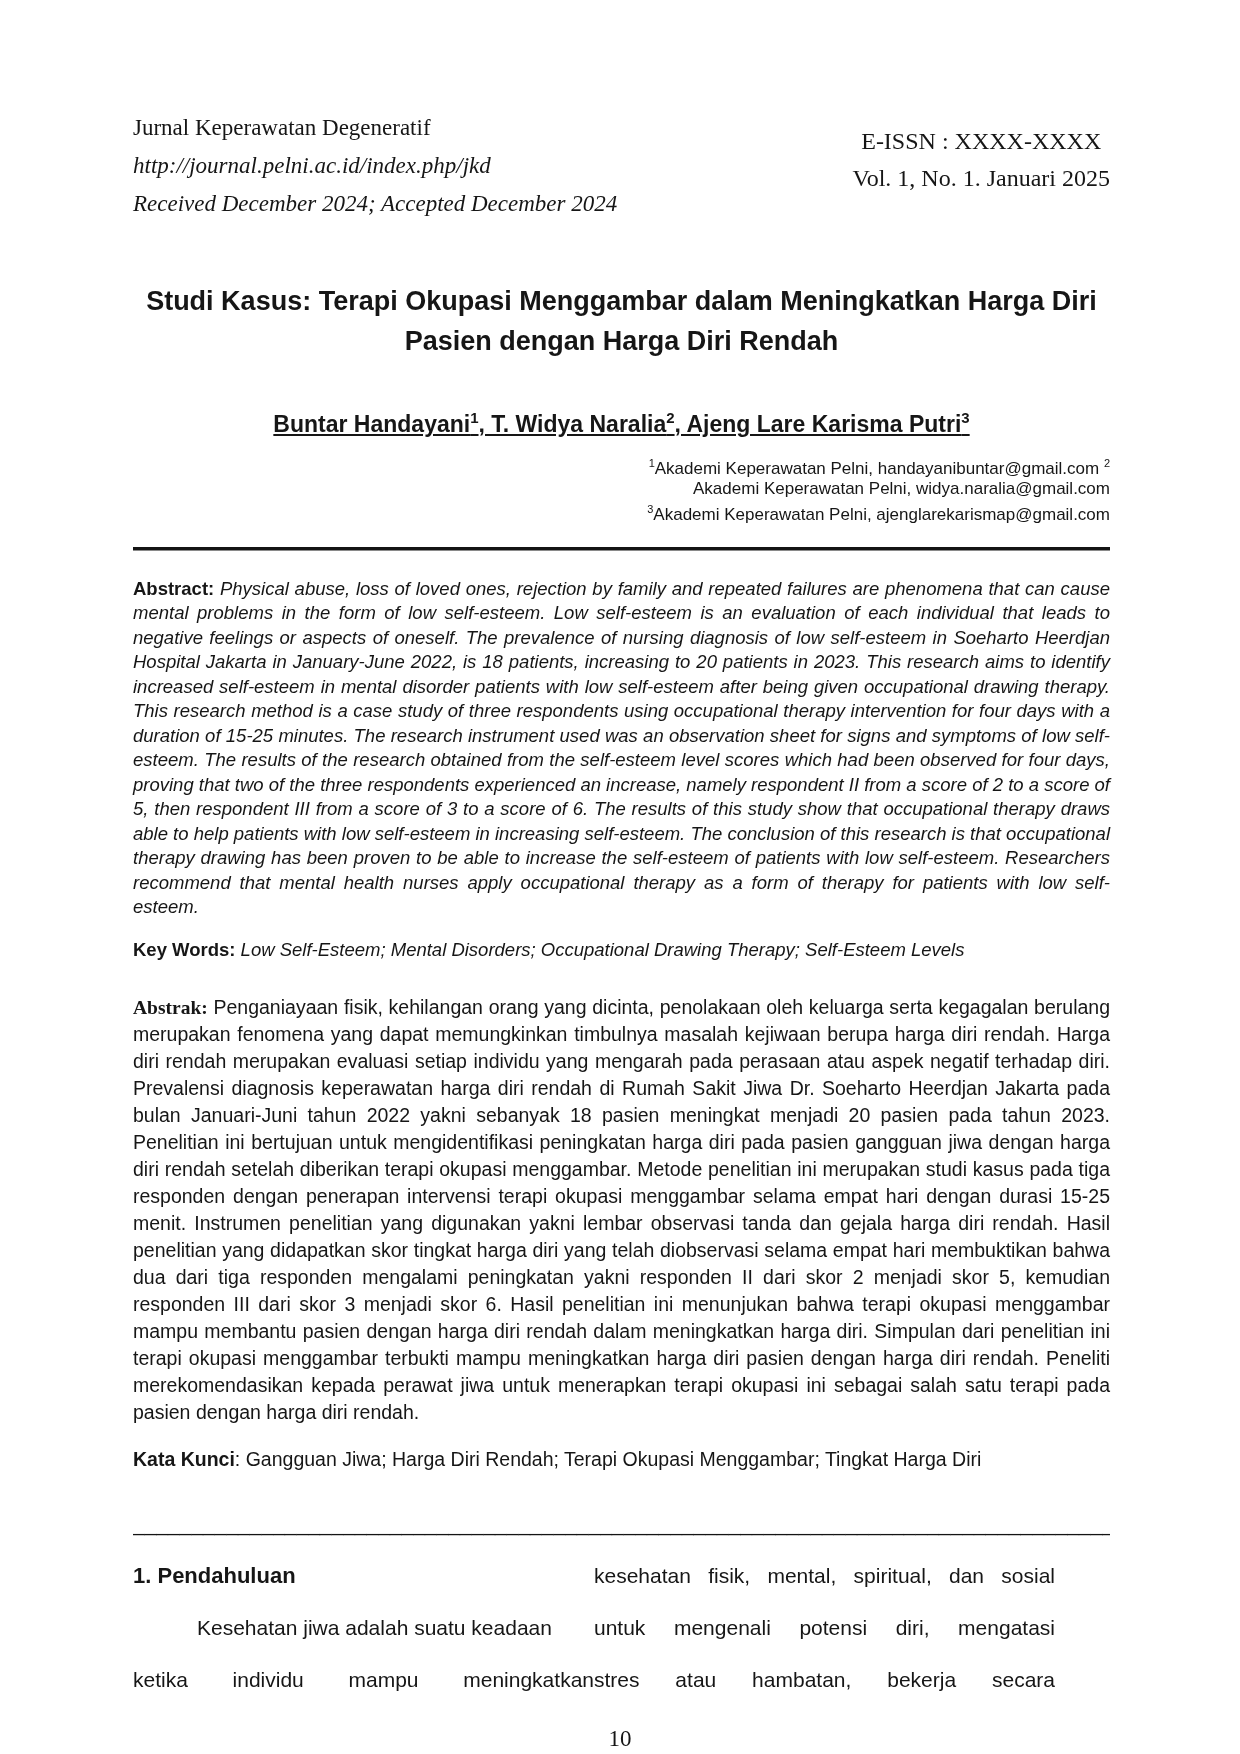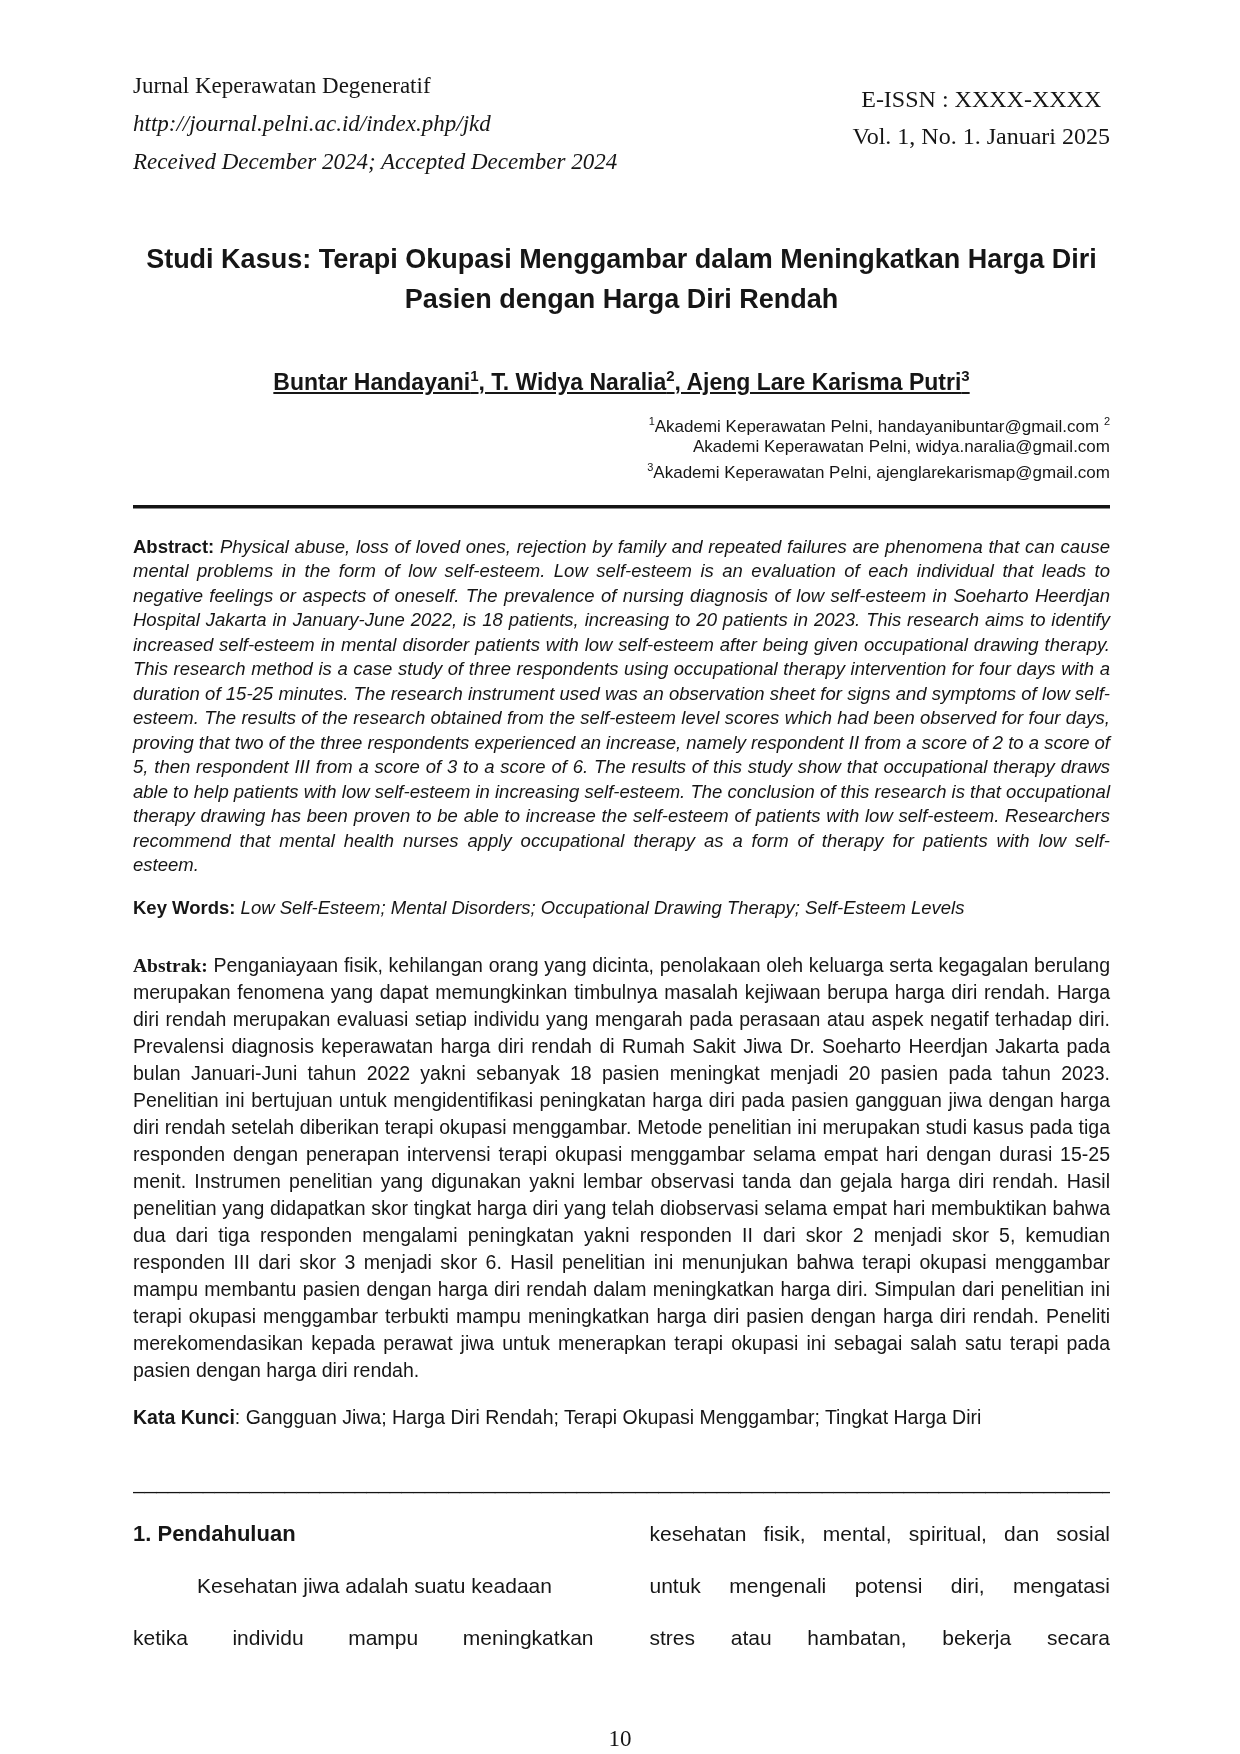--- a/index.html
+++ b/index.html
@@ -1,17 +1,17 @@
 <!DOCTYPE html>
 <html><head>
 <meta charset="utf-8">
 <style>
   html,body{margin:0;padding:0;background:#ffffff;}
   body{width:1240px;height:1754px;position:relative;color:#161616;}
-  .page{box-sizing:border-box;width:1240px;height:1754px;padding:74px 130px 0 133px;position:relative;overflow:hidden;background:#ffffff;}
+  .page{box-sizing:border-box;width:1240px;height:1754px;padding:116px 130px 0 133px;position:relative;overflow:hidden;background:#ffffff;}
 
   
   .hdr{display:flex;justify-content:space-between;font-family:"Liberation Serif",serif;}
   .hdr-left p{margin:0 0 15px 0;font-size:23px;line-height:23px;}
   .hdr-left .it{font-style:italic;}
   .hdr-right{text-align:center;padding-top:13px;font-size:24px;line-height:24px;}
   .hdr-right p{margin:0 0 13px 0;}
 
   
   .title{margin-top:51px;text-align:center;font-family:"Liberation Sans",sans-serif;font-weight:bold;font-size:27px;line-height:40px;}
@@ -30,21 +30,21 @@
   .keywords .lbl{font-weight:bold;font-style:normal;}
   .abstrak{margin-top:32px;font-family:"Liberation Sans",sans-serif;font-size:19.5px;line-height:27px;text-align:justify;}
   .abstrak .lbl{font-weight:bold;font-family:Liberation Serif, serif;}
   .katakunci{margin-top:13px;font-family:"Liberation Sans",sans-serif;font-size:19.5px;line-height:26px;}
   .katakunci .lbl{font-weight:bold;}
 
   
   .us-divider{margin-top:40px;font-family:"Liberation Sans",sans-serif;font-size:21px;line-height:24px;white-space:nowrap;overflow:hidden;width:100%;letter-spacing:0;color:#141414;}
 
   
-  .columns{margin-top:14px;display:flex;gap:56px;font-family:"Liberation Sans",sans-serif;}
+  .columns{margin-top:14px;display:flex;font-family:"Liberation Sans",sans-serif;}
   .col{width:461px;}
   .sec-head{font-weight:bold;font-size:22px;line-height:52px;margin:0;}
   .bodyline{font-size:21px;line-height:52px;margin:0;}
   .indent{text-indent:64px;}
   .stretch{text-align:justify;text-align-last:justify;}
 
   .pageno{position:absolute;top:1726px;left:0;width:1240px;text-align:center;font-family:"Liberation Serif",serif;font-size:23px;}
 </style>
 </head>
 <body>

